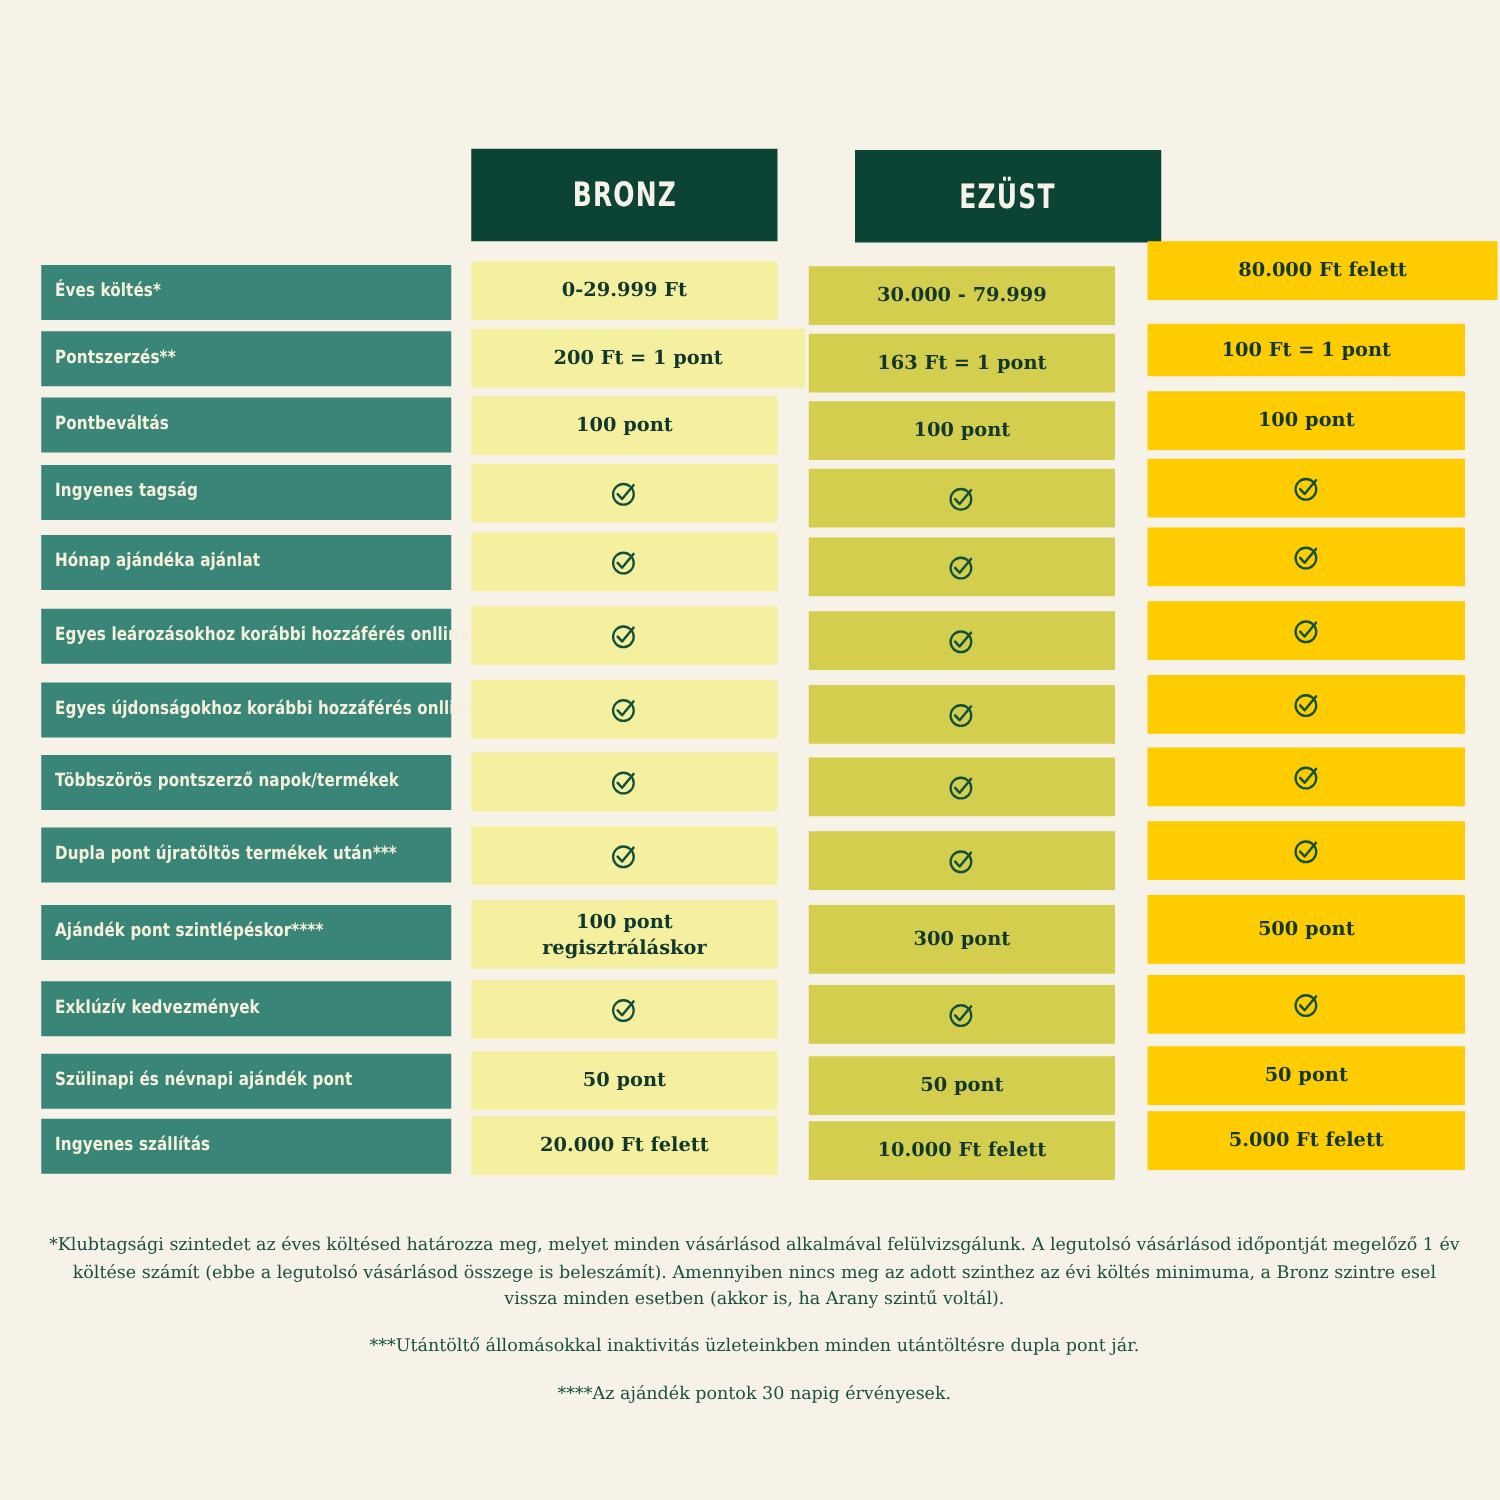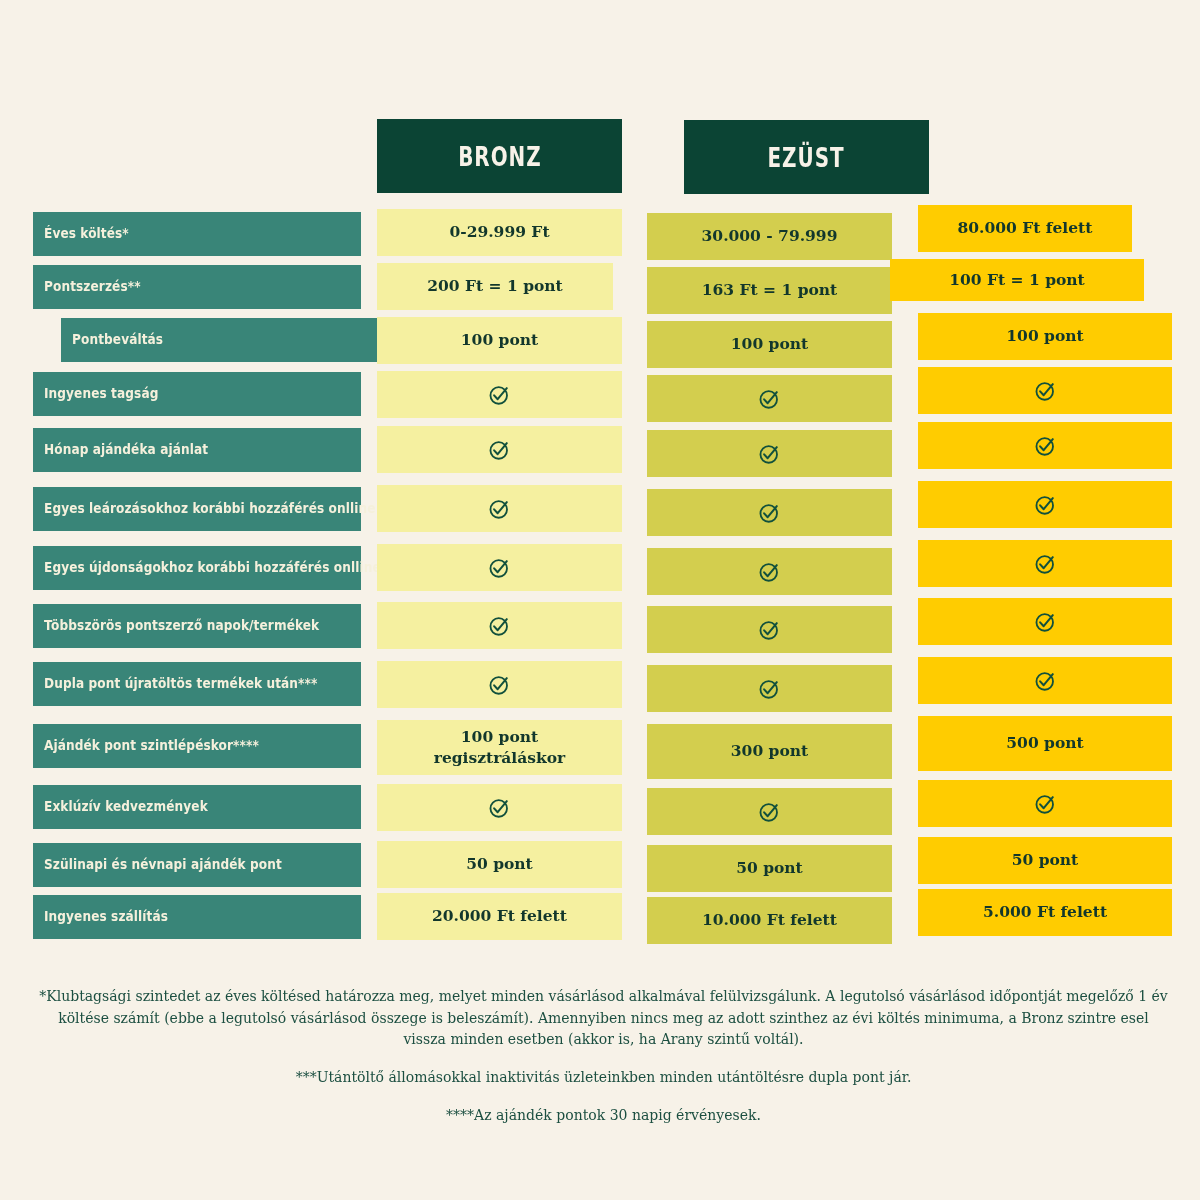--- a/index.html
+++ b/index.html
@@ -105,36 +105,36 @@
   <div id="rows-root">
       <div class="label-cell" style="top:212px;height:44px;">
         <span>Éves költés*</span>
       </div>
       <div class="val-cell c-bronz" style="left:377px;top:209px;width:245px;height:47px;">
         <div class="txt">0-29.999 Ft</div>
       </div>
       <div class="val-cell c-ezust" style="left:647px;top:213px;width:245px;height:47px;">
         <div class="txt">30.000 - 79.999</div>
       </div>
-      <div class="val-cell c-arany" style="left:918px;top:205px;width:214px;height:47px;">
+      <div class="val-cell c-arany" style="left:918px;top:193px;width:280px;height:47px;">
         <div class="txt">80.000 Ft felett</div>
       </div>
       <div class="label-cell" style="top:265px;height:44px;">
         <span>Pontszerzés**</span>
       </div>
-      <div class="val-cell c-bronz" style="left:377px;top:263px;width:236px;height:47px;">
+      <div class="val-cell c-bronz" style="left:377px;top:263px;width:267px;height:47px;">
         <div class="txt">200 Ft = 1 pont</div>
       </div>
       <div class="val-cell c-ezust" style="left:647px;top:267px;width:245px;height:47px;">
         <div class="txt">163 Ft = 1 pont</div>
       </div>
-      <div class="val-cell c-arany" style="left:890px;top:259px;width:254px;height:42px;">
+      <div class="val-cell c-arany" style="left:918px;top:259px;width:254px;height:42px;">
         <div class="txt">100 Ft = 1 pont</div>
       </div>
-      <div class="label-cell" style="top:318px;height:44px;margin-left:28px;">
+      <div class="label-cell" style="top:318px;height:44px;">
         <span>Pontbeváltás</span>
       </div>
       <div class="val-cell c-bronz" style="left:377px;top:317px;width:245px;height:47px;">
         <div class="txt">100 pont</div>
       </div>
       <div class="val-cell c-ezust" style="left:647px;top:321px;width:245px;height:47px;">
         <div class="txt">100 pont</div>
       </div>
       <div class="val-cell c-arany" style="left:918px;top:313px;width:254px;height:47px;">
         <div class="txt">100 pont</div>

